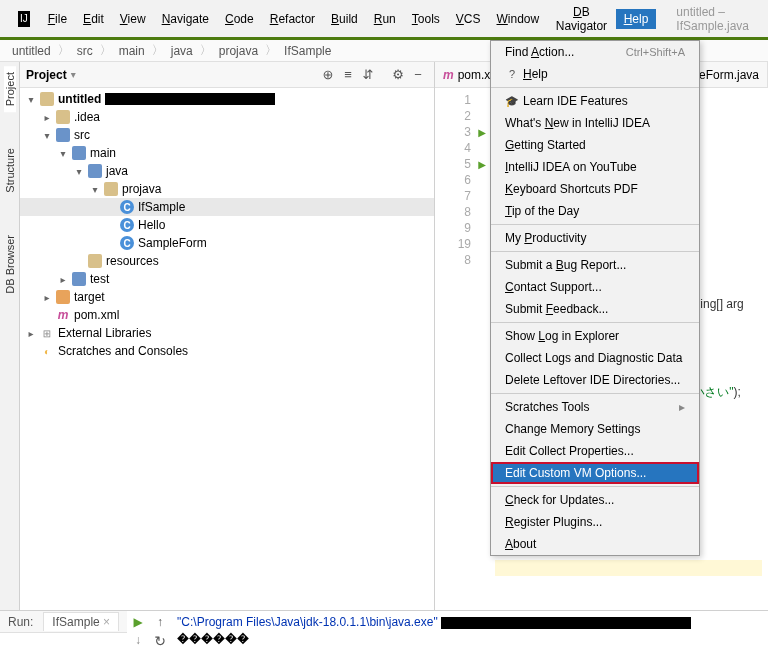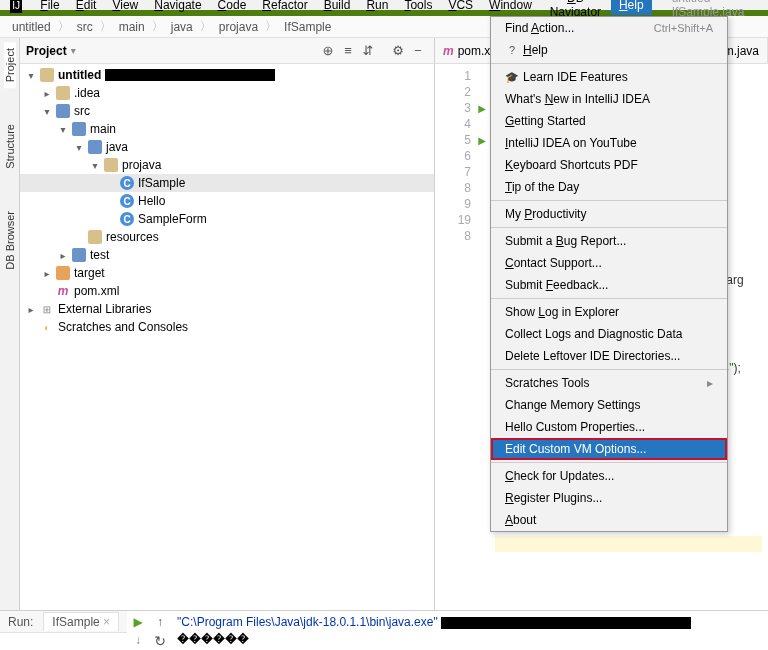--- a/index.html
+++ b/index.html
@@ -1,17 +1,17 @@
 <!DOCTYPE html>
 <html><head>
 <meta charset="utf-8">
 <style>
   * { box-sizing: border-box; margin: 0; padding: 0; font-family: "Segoe UI", Arial, sans-serif; }
   body { width: 768px; height: 650px; background: #fff; font-size: 12px; color: #000; overflow: hidden; display: flex; flex-direction: column; }
-  .menubar { display: flex; align-items: center; height: 16px; background: #f2f2f2; border-bottom: 6px solid #4d7c0f; padding-left: 10px; }
+  .menubar { display: flex; align-items: center; height: 40px; background: #f2f2f2; border-bottom: 3px solid #4d7c0f; padding-left: 18px; }
   .app-icon { width: 16px; height: 16px; background: #000; color: #fff; font-size: 10px; display: flex; align-items: center; justify-content: center; margin-right: 10px; }
   .menubar .mitem { padding: 3px 8px; cursor: default; text-align: center; }
   .menubar .mitem.active { background: #2675BF; color: #fff; }
   .menubar .tabname { margin-left: 20px; color: #999; }
   .u { text-decoration: underline; }
   .breadcrumb { display: flex; align-items: center; height: 22px; background: #fafafa; border-bottom: 1px solid #e0e0e0; padding: 0 8px; color: #555; }
   .breadcrumb .bc { padding: 2px 4px; }
   .breadcrumb .sep { color: #aaa; margin: 0 3px; }
   .main { flex: 1; display: flex; min-height: 0; position: relative; }
   .leftbar { width: 20px; background: #f2f2f2; border-right: 1px solid #d0d0d0; display: flex; flex-direction: column; align-items: center; padding-top: 4px; gap: 30px; }
@@ -43,21 +43,21 @@
   .gutter { width: 40px; display: flex; flex-direction: column; align-items: flex-end; padding: 4px 4px 0 0; color: #aaa; background: #fff; }
   .gutter .gl { height: 16px; line-height: 16px; }
   .runcol { width: 14px; display: flex; flex-direction: column; padding-top: 4px; }
   .runcol .gl { height: 16px; display: flex; align-items: center; justify-content: center; }
   .runcol .tri { color: #5aa02c; font-size: 10px; }
   .code { flex: 1; padding: 4px 6px 0 6px; color: #333; white-space: pre; }
   .code .ln { height: 16px; line-height: 16px; }
   .code .hl { background: #fff8d6; }
   .kw { color: #0033b3; font-weight: bold; }
   .str { color: #007a1f; }
-  .helpmenu { position: absolute; left: 490px; top: -22px; width: 238px; background: #f2f2f2; border: 1px solid #999; box-shadow: 2px 2px 6px rgba(0,0,0,0.2); z-index: 10; font-size: 12px; }
+  .helpmenu { position: absolute; left: 490px; top: -22px; width: 210px; background: #f2f2f2; border: 1px solid #999; box-shadow: 2px 2px 6px rgba(0,0,0,0.2); z-index: 10; font-size: 12px; }
   .helpmenu .hm { padding: 4px 14px; display: flex; justify-content: space-between; align-items: center; cursor: default; }
   .helpmenu .hm.sel { background: #2675BF; color: #fff; border: 2px solid #c8102e; padding: 2px 12px; }
   .helpmenu hr { border: none; border-top: 1px solid #ccc; margin: 2px 0; }
   .helpmenu .hint { color: #888; font-size: 11px; }
   .helpmenu .arr { color: #888; }
   .helpmenu .hicon { width: 14px; display: inline-block; margin-right: 4px; text-align: center; font-size: 11px; color: #555;}
   .runpanel { border-top: 1px solid #d0d0d0; background: #fff; display: flex; flex-direction: row; }
   .runhead { display: flex; align-items: center; height: 22px; background: #f7f7f7; padding: 0 8px; gap: 10px; color: #555; border-bottom: 1px solid #e0e0e0;}
   .runhead .rtab { background: #fff; padding: 2px 8px; border: 1px solid #e0e0e0; border-bottom: none; }
   .runbody { display: flex; }
@@ -302,21 +302,21 @@
       </div>
       <hr>
       <div class="hm">
         <span>Scratches Tools</span>
         <span class="arr">▸</span>
       </div>
       <div class="hm">
         <span>Change Memory Settings</span>
       </div>
       <div class="hm">
-        <span>Hello Custom Properties...</span>
+        <span>Edit Collect Properties...</span>
       </div>
       <div class="hm sel">
         <span>Edit Custom VM Options...</span>
       </div>
       <hr>
       <div class="hm">
         <span><span class="u">C</span>heck for Updates...</span>
       </div>
       <div class="hm">
         <span><span class="u">R</span>egister Plugins...</span>

